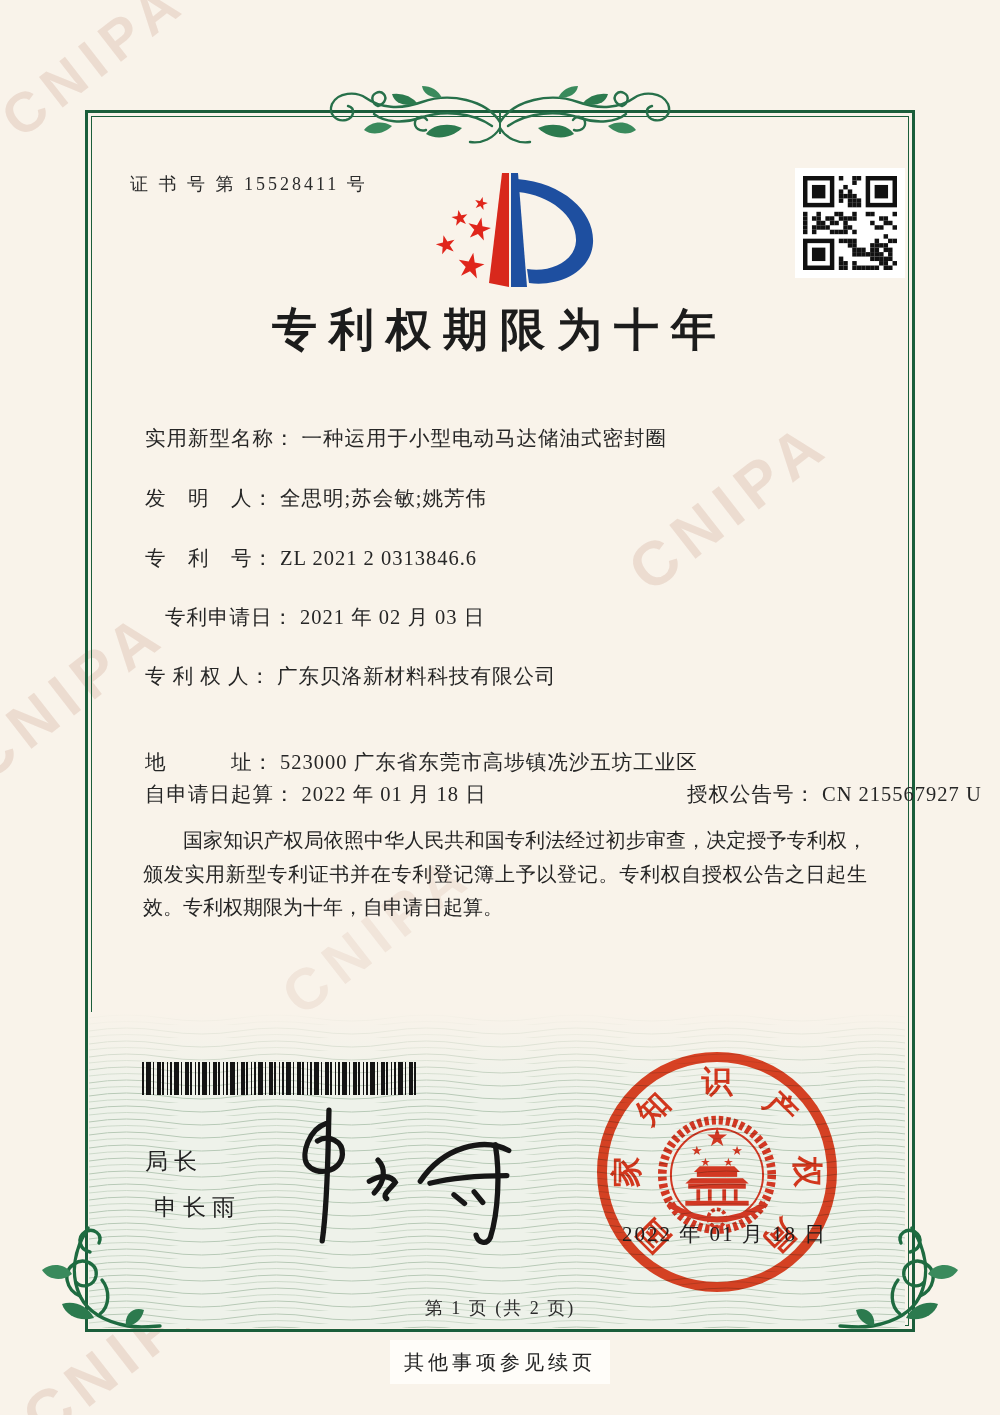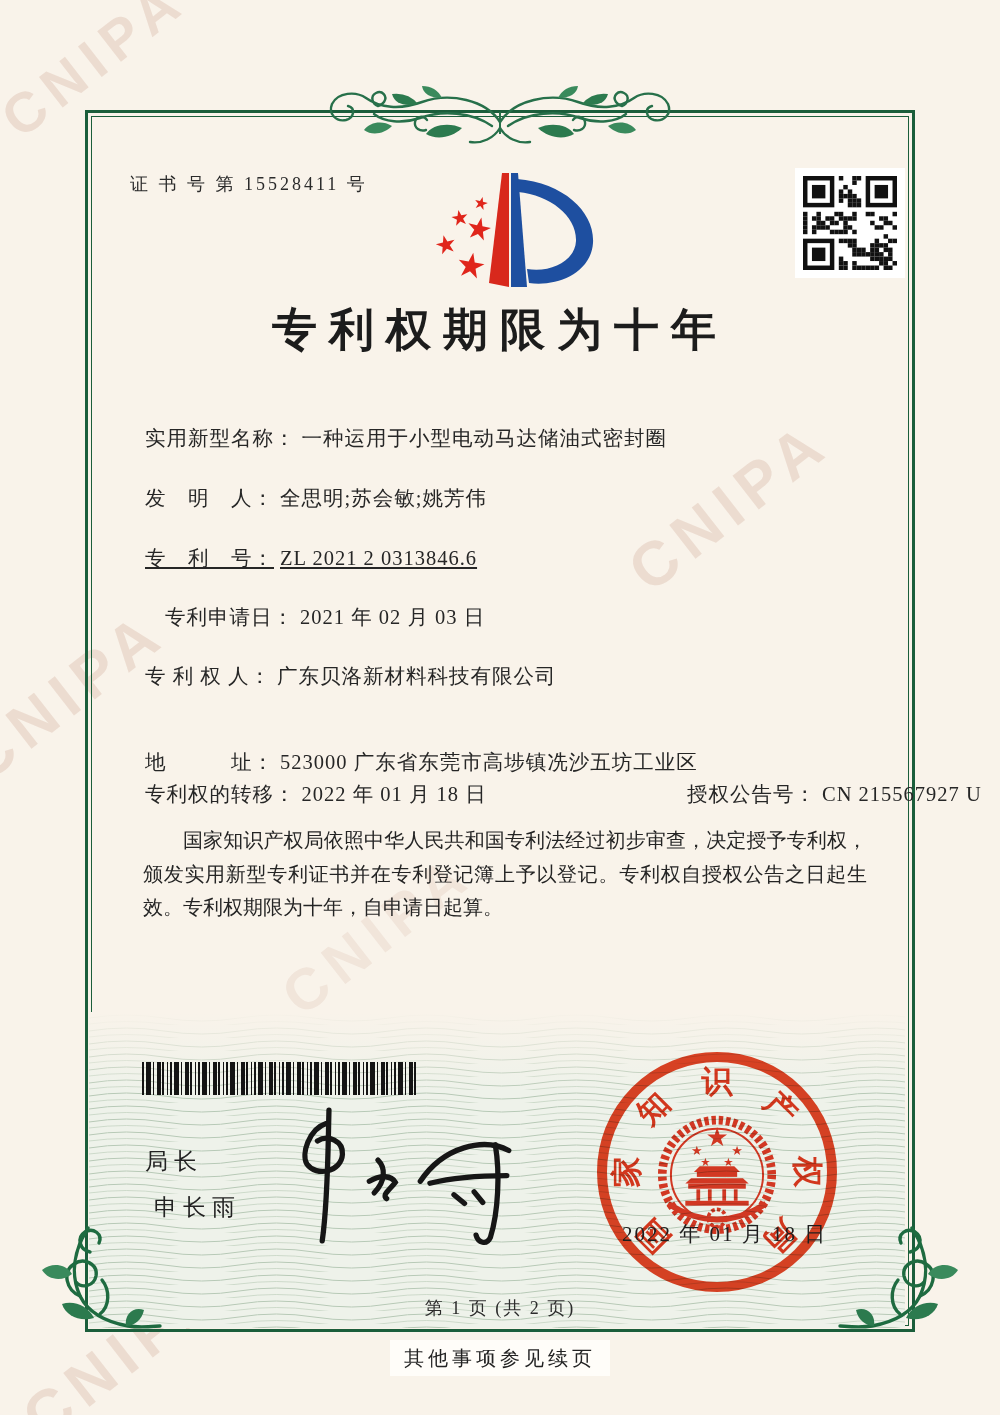--- a/index.html
+++ b/index.html
@@ -60,21 +60,21 @@
   .c2{transform:translate(-50%,-50%) rotate(-45deg)  translateY(-90px);}
   .c3{transform:translate(-50%,-50%) rotate(0deg)    translateY(-90px);}
   .c4{transform:translate(-50%,-50%) rotate(45deg)   translateY(-90px);}
   .c5{transform:translate(-50%,-50%) rotate(90deg)   translateY(-90px);}
   .c6{transform:translate(-50%,-50%) rotate(135deg)  translateY(-90px);}
   .seal-date{position:absolute;left:622px;top:1220px;font-size:21px;letter-spacing:2px;
              color:#1e1e1e;z-index:6;}
   
   .pageinfo{position:absolute;left:0;top:1296px;width:1000px;text-align:center;
             font-size:18px;letter-spacing:2px;color:#2c2c2c;z-index:3;}
-  .footnote{position:absolute;left:390px;top:1340px;width:220px;height:36px;background:#fffdf9;
+  .footnote{position:absolute;left:390px;top:1340px;width:220px;height:44px;background:#fffdf9;
             display:flex;align-items:center;justify-content:center;
             font-size:20px;letter-spacing:4px;color:#222;}
   .z2{z-index:2}.z3{z-index:3}.z4{z-index:4}.z5{z-index:5}
 </style>
 </head>
 <body>
 
 <span class="wm" style="left:-14px;top:26px;font-size:56px;">CNIPA</span>
 <span class="wm" style="left:612px;top:470px;font-size:62px;">CNIPA</span>
 <span class="wm" style="left:-52px;top:660px;font-size:62px;">CNIPA</span>
@@ -270,34 +270,34 @@
 </div>
 
 <div class="title">专利权期限为十年</div>
 
 <div class="row" style="top:424px;">
   <span class="lbl">实用新型名称：</span><span class="val">一种运用于小型电动马达储油式密封圈</span>
 </div>
 <div class="row" style="top:484px;">
   <span class="lbl">发　明　人：</span><span class="val">全思明;苏会敏;姚芳伟</span>
 </div>
-<div class="row" style="top:544px;text-decoration:underline;">
+<div class="row" style="top:544px;">
   <span class="lbl">专　利　号：</span><span class="val">ZL 2021 2 0313846.6</span>
 </div>
 <div class="row" style="top:603px;margin-left:20px;">
   <span class="lbl">专利申请日：</span><span class="val">2021 年 02 月 03 日</span>
 </div>
 <div class="row" style="top:662px;">
   <span class="lbl">专 利 权 人：</span><span class="val">广东贝洛新材料科技有限公司</span>
 </div>
 <div class="row" style="top:748px;">
   <span class="lbl">地　　　址：</span><span class="val">523000 广东省东莞市高埗镇冼沙五坊工业区</span>
 </div>
 <div class="row" style="top:780px;">
-  <span class="lbl">专利权的转移：</span><span class="val">2022 年 01 月 18 日</span>
+  <span class="lbl">自申请日起算：</span><span class="val">2022 年 01 月 18 日</span>
   <span class="grant2">
     <span class="lbl">授权公告号：</span><span class="val">CN 215567927 U</span>
   </span>
 </div>
 
 <div class="paras">
   <p>国家知识产权局依照中华人民共和国专利法经过初步审查，决定授予专利权，颁发实用新型专利证书并在专利登记簿上予以登记。专利权自授权公告之日起生效。专利权期限为十年，自申请日起算。</p>
 </div>
 
 <div class="guilloche">

